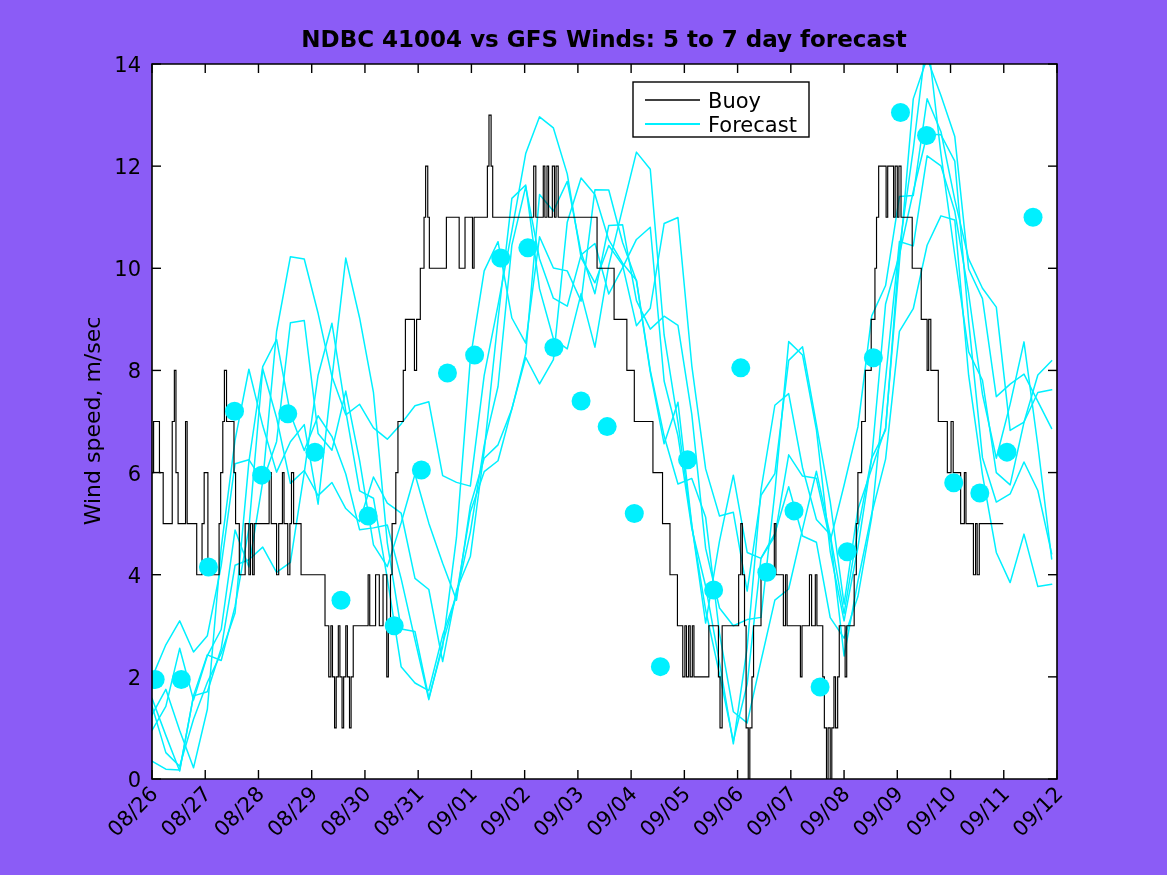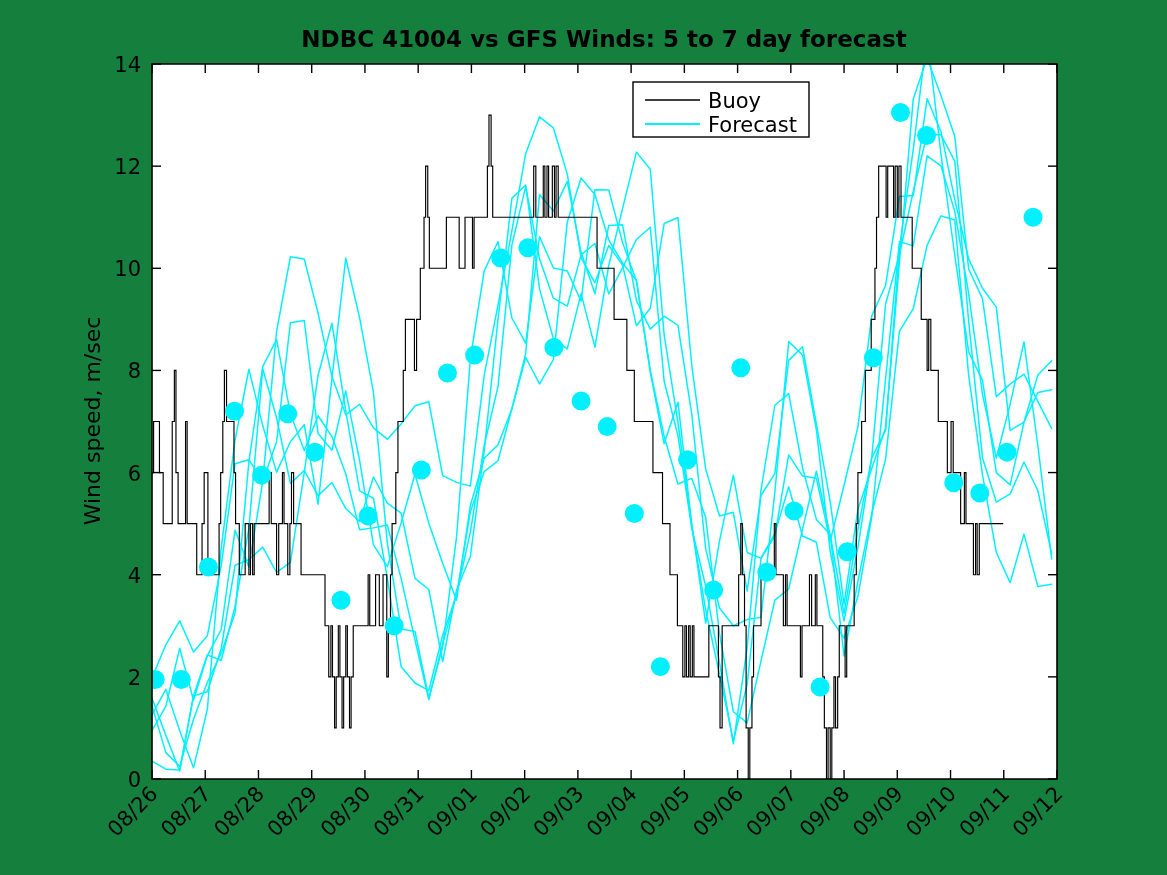--- a/index.html
+++ b/index.html
@@ -13,21 +13,21 @@
     height: 875px;
     font-family: "DejaVu Sans", "Liberation Sans", sans-serif;
     overflow: hidden;
     position: relative;
   }
   #figure {
     position: absolute;
     left: 0; top: 0;
     width: 1167px;
     height: 875px;
-    background: #15803d;
+    background: #8b5cf6;
   }
   #chart-svg {
     position: absolute;
     left: 0; top: 0;
     width: 1167px;
     height: 875px;
     display: block;
   }
   .axis-line {
     fill: none;

